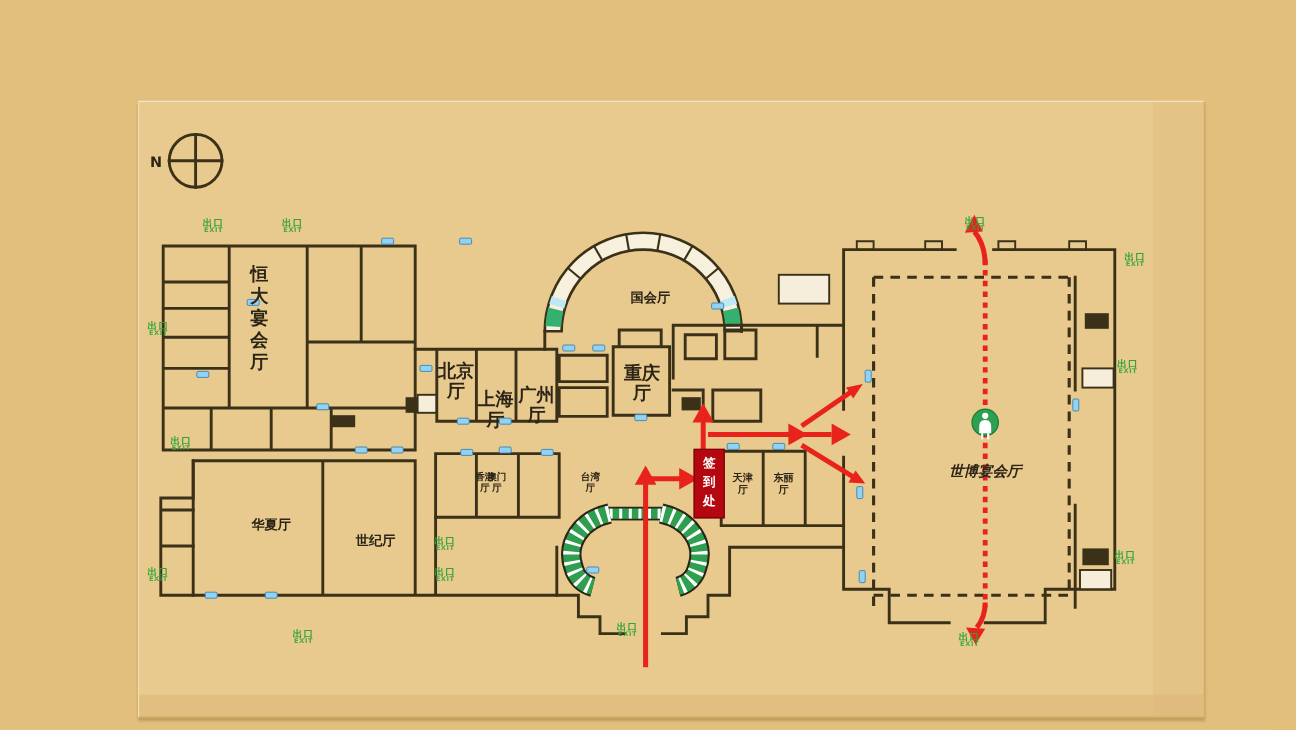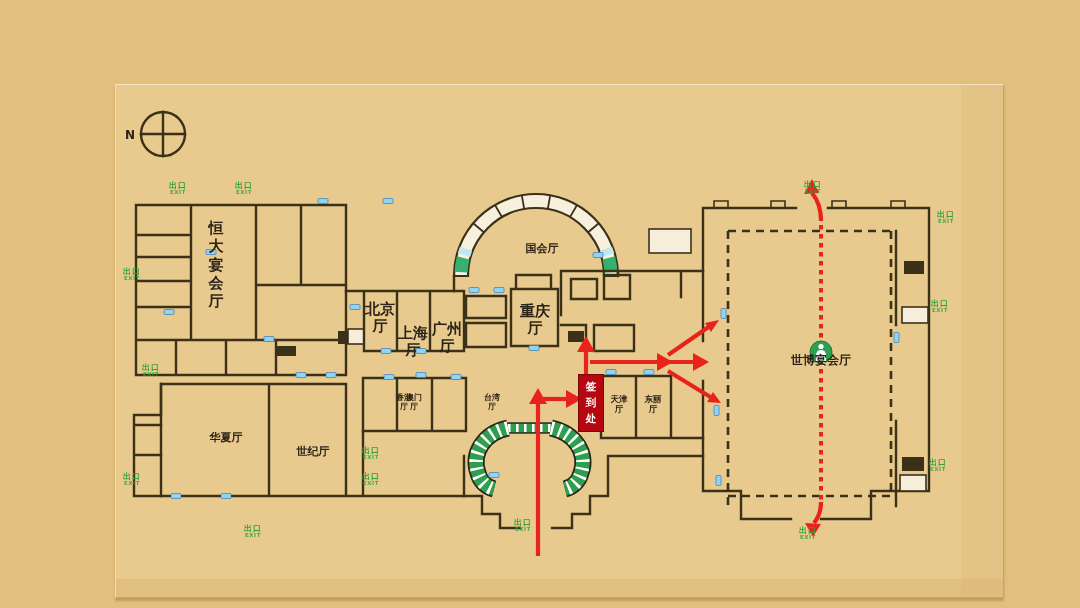--- a/index.html
+++ b/index.html
@@ -185,21 +185,21 @@
     <div class="lbl wrap f9" style="left:297px;top:233px;margin-top:24px;">上海厅</div>
     <div class="lbl wrap f9" style="left:331px;top:233px;margin-top:20px;">广州厅</div>
     <div class="lbl wrap f9" style="left:419px;top:235px;">重庆厅</div>
     <div class="lbl f11" style="left:104px;top:352px;">华夏厅</div>
     <div class="lbl f11" style="left:191px;top:352px;margin-top:14px;">世纪厅</div>
     <div class="lbl wrap f8" style="left:264px;top:317px;margin-left:24px;">香港厅</div>
     <div class="lbl wrap f8" style="left:298px;top:317px;">澳门厅</div>
     <div class="lbl wrap f8" style="left:333px;top:317px;margin-left:43px;">台湾厅</div>
     <div class="lbl wrap f85" style="left:503px;top:320px;">天津厅</div>
     <div class="lbl wrap f85" style="left:537px;top:320px;">东丽厅</div>
-    <div class="lbl f12" style="left:705px;top:275px;">世博宴会厅</div>
+    <div class="lbl f12" style="left:705px;top:308px;font-style:italic;">世博宴会厅</div>
 
     <div class="signin">
       <span>签到处</span>
     </div>
 
     <div class="exit" style="left:62px;top:104px;">
         <span class="cn">出口</span>
         <span class="en">EXIT</span>
       </div>
     <div class="exit" style="left:128px;top:104px;">

